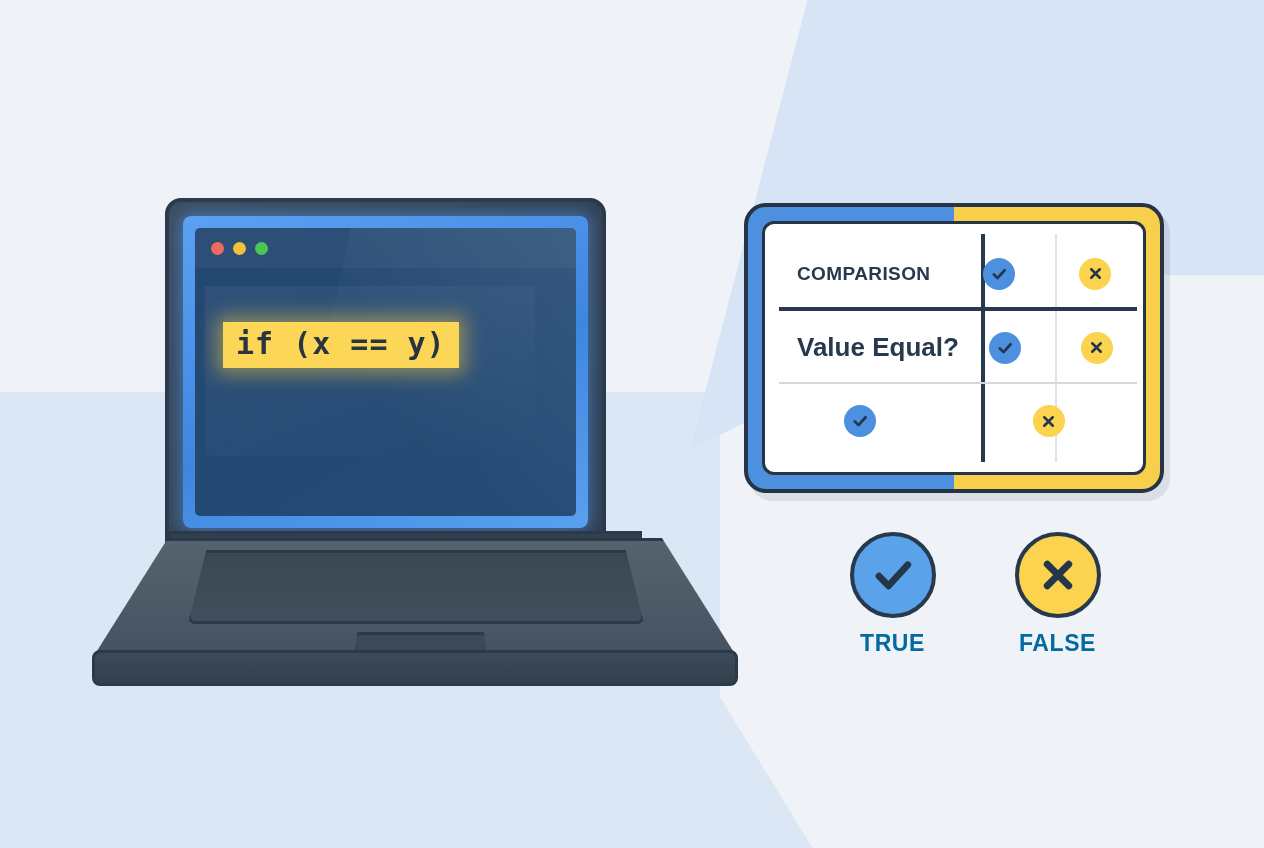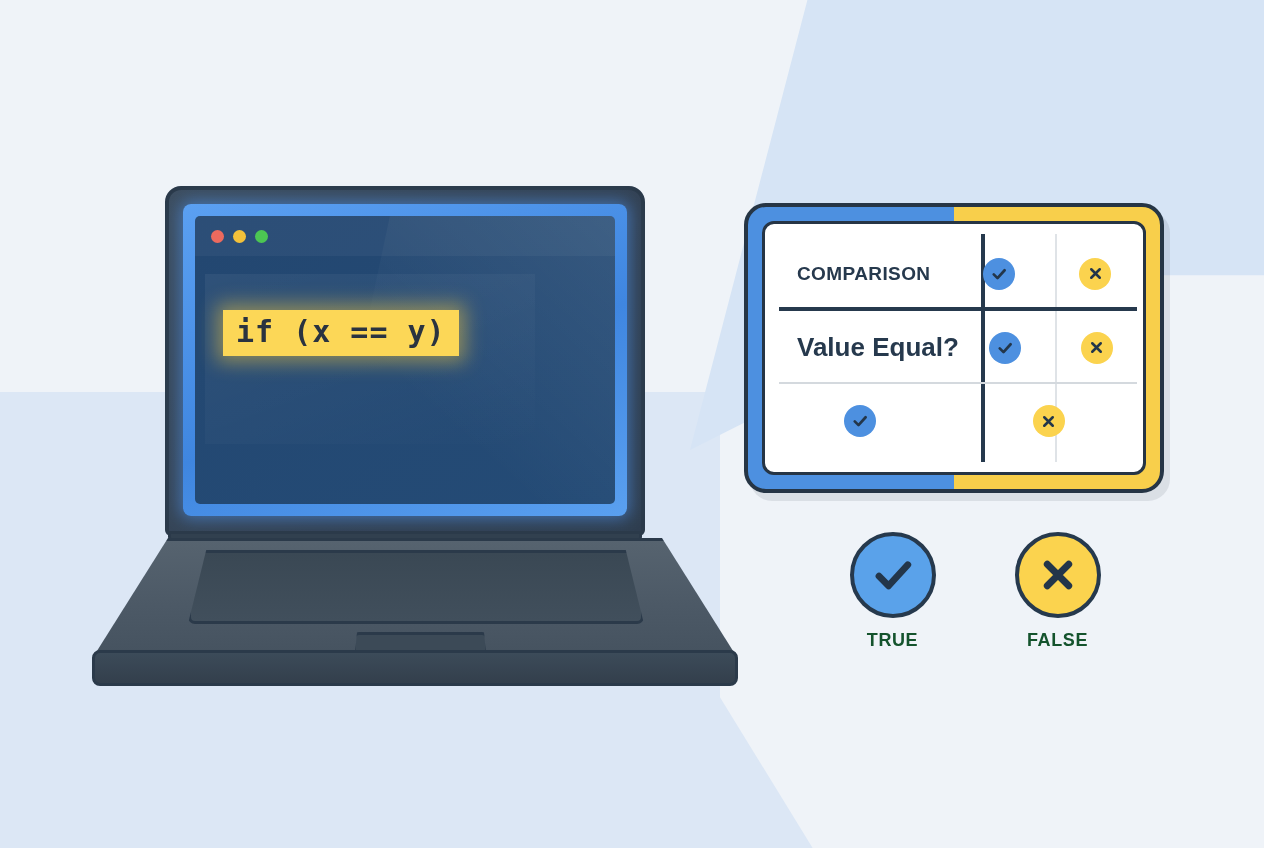--- a/index.html
+++ b/index.html
@@ -25,21 +25,21 @@
   .bg-poly-bottom{
     position:absolute;left:560px;top:640px;width:260px;height:220px;
     background:#dce7f5;
     clip-path:polygon(0% 0%, 48% 0%, 100% 100%, 0% 100%);
   }
 
   
   .laptop{position:absolute;left:90px;top:186px;width:650px;height:512px;}
 
   .lid{
-    position:absolute;left:75px;top:0;width:480px;height:350px;
+    position:absolute;left:75px;top:12px;width:441px;height:350px;
     background:#374758;
     border:4px solid #2b3a4a;
     border-radius:16px 16px 6px 6px;
     box-sizing:border-box;
     background-image:linear-gradient(135deg,#3d4e60 0%,#334254 60%,#2f3e4f 100%);
   }
   .glow{
     position:absolute;left:14px;top:14px;right:14px;bottom:16px;
     border-radius:8px;
     background:linear-gradient(160deg,#5ba0f2 0%,#3f86e0 55%,#5aa0f0 100%);
@@ -189,21 +189,21 @@
   }
   .leg{width:145px;display:flex;flex-direction:column;align-items:center;gap:12px;}
   .big{
     width:86px;height:86px;border-radius:50%;
     border:4px solid #26394d;box-sizing:border-box;
     display:flex;align-items:center;justify-content:center;
   }
   .big.t{background:#5aa2ea;}
   .big.f{background:#fbd34e;}
   .leg-txt{
-    color:#14532d;font-size:18px;font-weight:700;letter-spacing:.6px;
+    color:#0369a1;font-size:23px;font-weight:700;letter-spacing:.6px;
   }
 </style>
 </head>
 <body>
 
 <div id="stage">
 
   <div class="bg-layer">
     <div class="bg-band"></div>
     <div class="bg-poly-right"></div>

